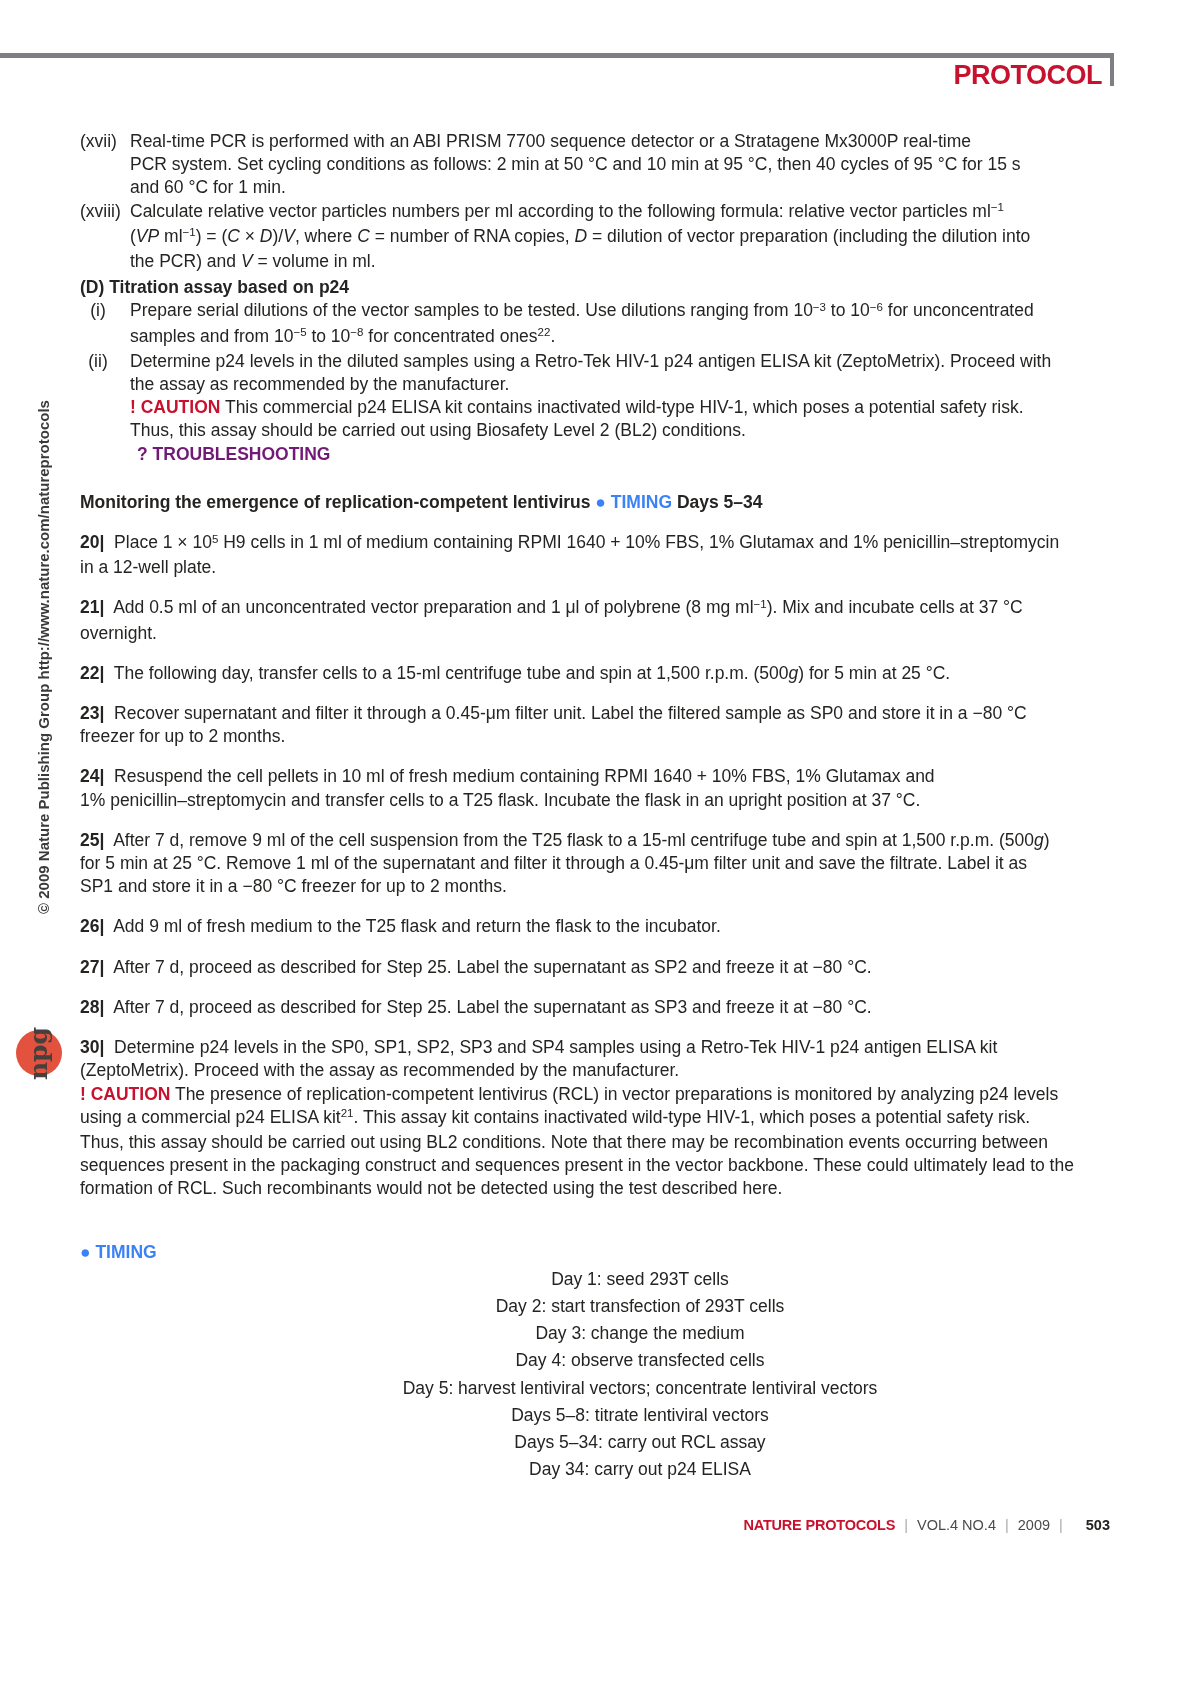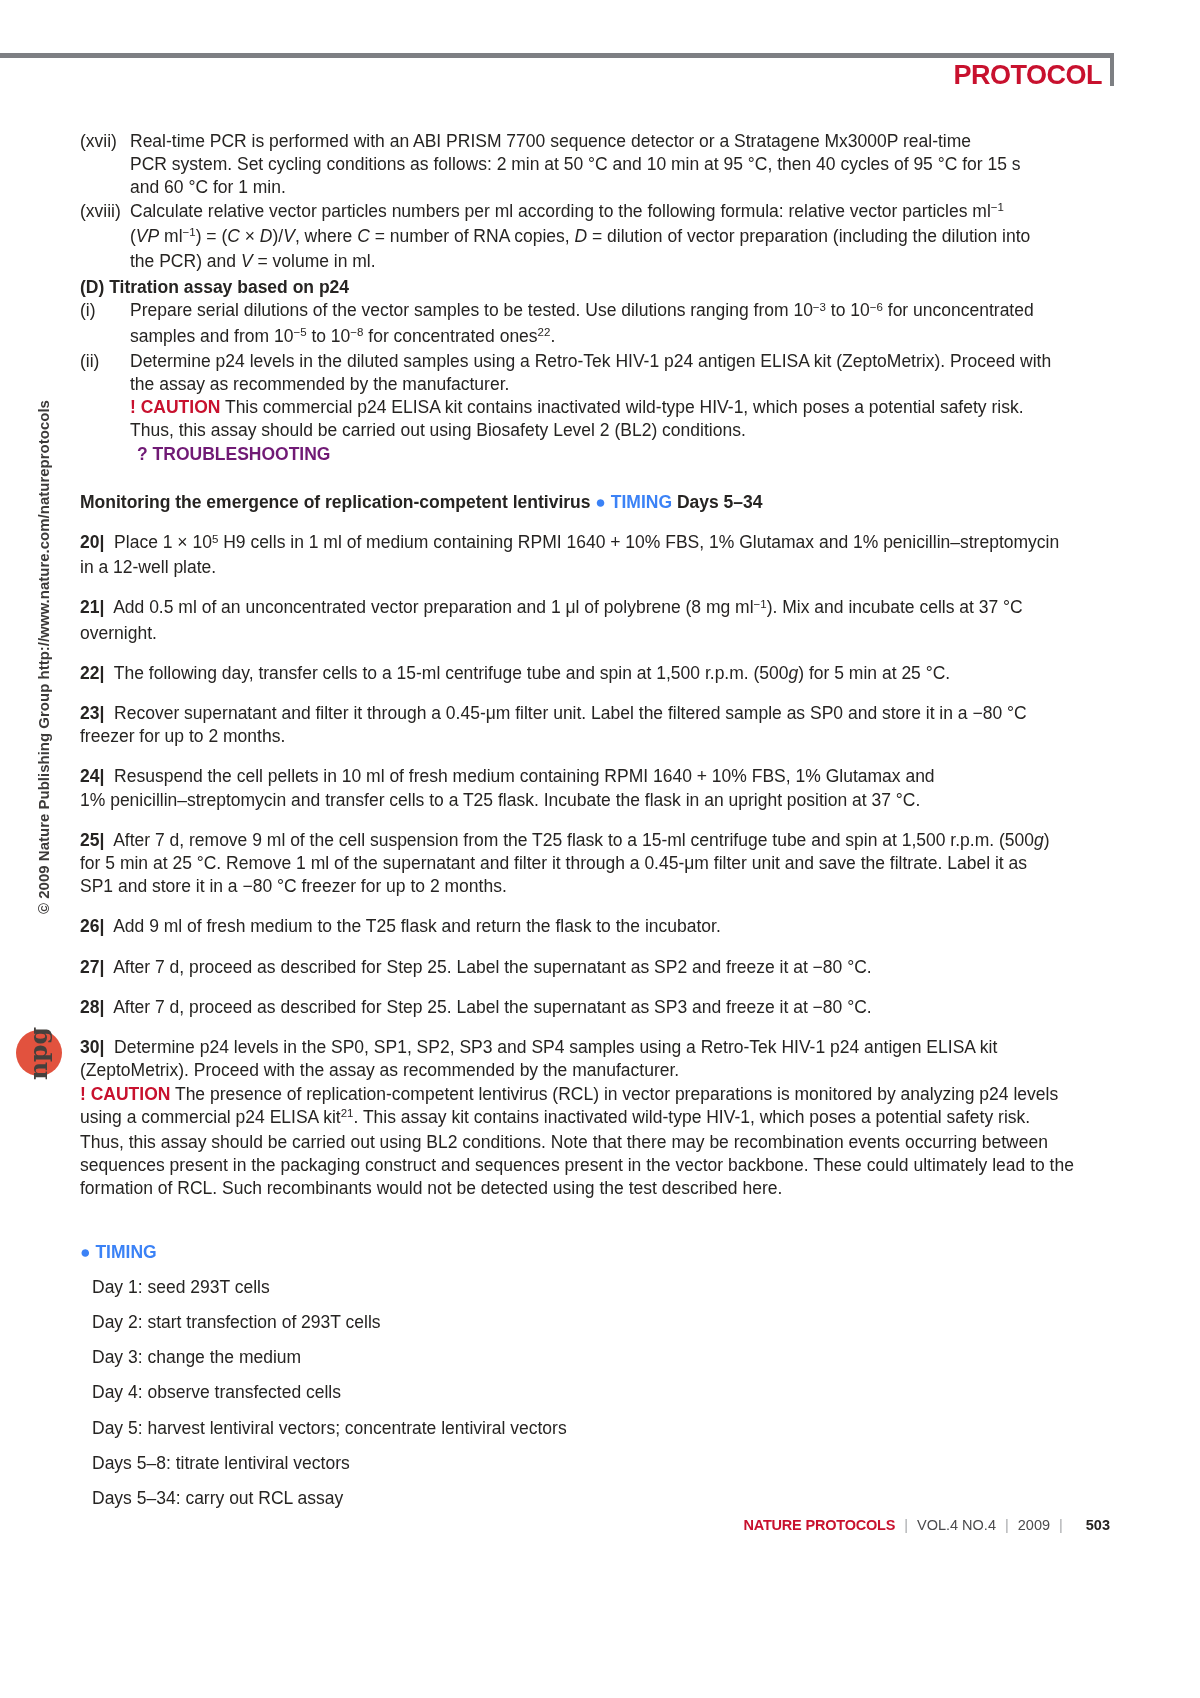--- a/index.html
+++ b/index.html
@@ -25,27 +25,27 @@
     background:#e2523e;display:flex;align-items:center;justify-content:center;
   }
   .npg span{
     display:block;transform:rotate(-90deg);
     font-family:"DejaVu Serif",serif;font-weight:bold;font-size:25px;color:#45403d;line-height:1;
   }
   
   .doc{position:absolute;left:80px;top:130px;width:1120px;font-size:17.5px;line-height:23.2px;}
   .blk{white-space:pre-wrap;margin:0;}
   .k-li,.k-li2,.k-note-ind,.k-trouble{padding-left:50px;}
-  .label{display:inline-block;width:50px;margin-left:-50px;text-align:left;padding-right:14px;box-sizing:border-box;}
+  .label{display:inline-block;width:50px;margin-left:-50px;text-align:center;padding-right:14px;box-sizing:border-box;}
   .k-subhead{margin-top:3px;}
   .k-h{margin-top:25px;}
   .k-step{margin-top:17px;}
   .k-note{margin-top:0;}
   .k-timing-h{margin-top:40px;}
-  .k-tl{margin:12px;}
+  .k-tl{margin:4px;text-align:center;}
   .r-b{font-weight:bold;}
   .r-i{font-style:italic;}
   .r-sup{font-size:11.5px;position:relative;top:-5.5px;}
   .r-caution{color:#c8112e;font-weight:bold;}
   .r-trouble{color:#701a75;font-weight:bold;margin-left:7px;}
   .r-timing{color:#3b82f6;font-weight:bold;}
   
   .footer{
     position:absolute;top:1517px;right:90px;
     font-size:14.5px;color:#4b4b4d;display:flex;align-items:center;gap:9px;text-align:right;
@@ -107,20 +107,21 @@
 sequences present in the packaging construct and sequences present in the vector backbone. These could ultimately lead to the
 formation of RCL. Such recombinants would not be detected using the test described here.</span></div>
       <div class="blk k-timing-h"><span class="r-timing">● TIMING</span></div>
       <div class="blk k-tl"><span>Day 1: seed 293T cells</span></div>
       <div class="blk k-tl"><span>Day 2: start transfection of 293T cells</span></div>
       <div class="blk k-tl"><span>Day 3: change the medium</span></div>
       <div class="blk k-tl"><span>Day 4: observe transfected cells</span></div>
       <div class="blk k-tl"><span>Day 5: harvest lentiviral vectors; concentrate lentiviral vectors</span></div>
       <div class="blk k-tl"><span>Days 5–8: titrate lentiviral vectors</span></div>
       <div class="blk k-tl"><span>Days 5–34: carry out RCL assay</span></div>
+      <div class="blk k-tl"><span>Day 34: carry out p24 ELISA</span></div>
     </div>
 
   <div class="footer">
     <span class="journal">NATURE PROTOCOLS</span>
     <span class="sep">|</span>
     <span class="vol">VOL.4 NO.4</span>
     <span class="sep">|</span>
     <span class="year">2009</span>
     <span class="sep">|</span>
     <span class="pagenum">503</span>

